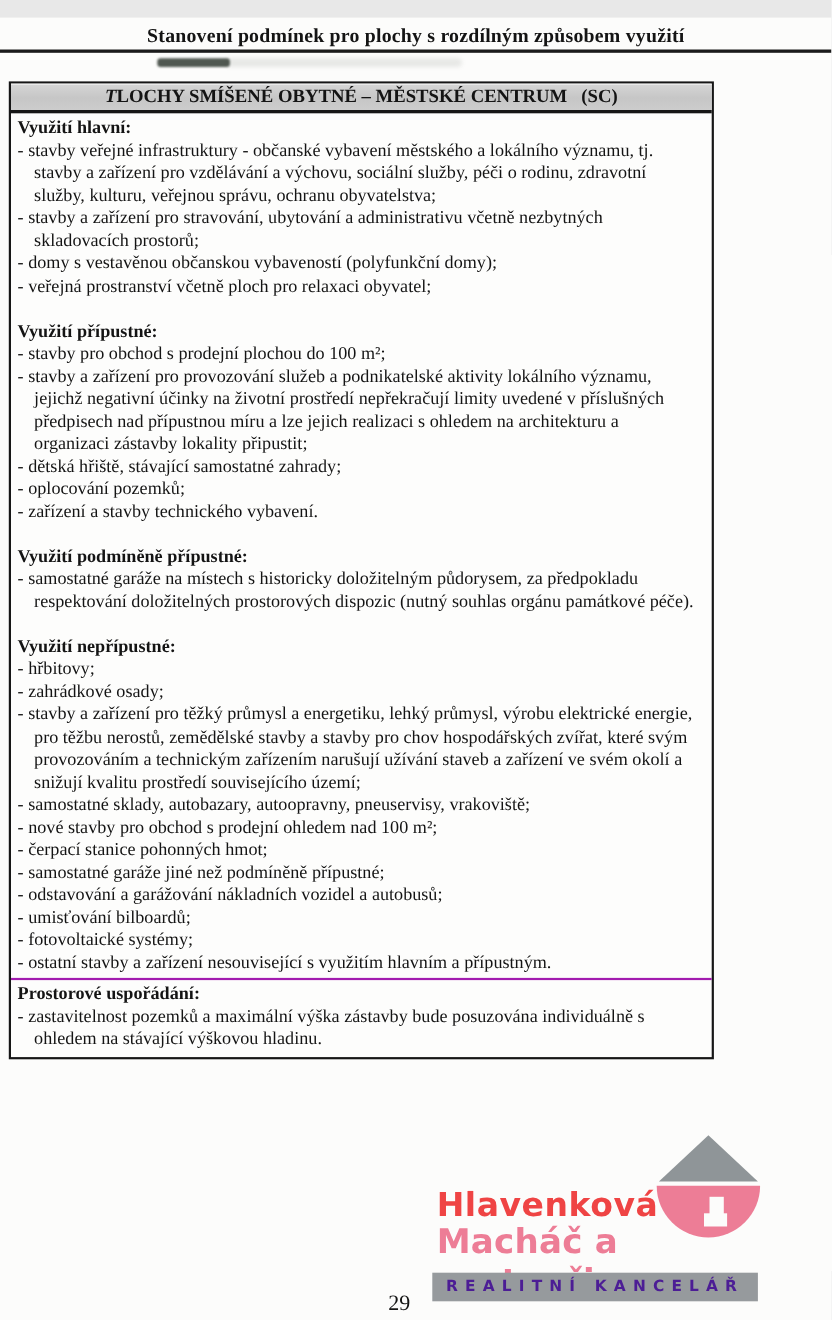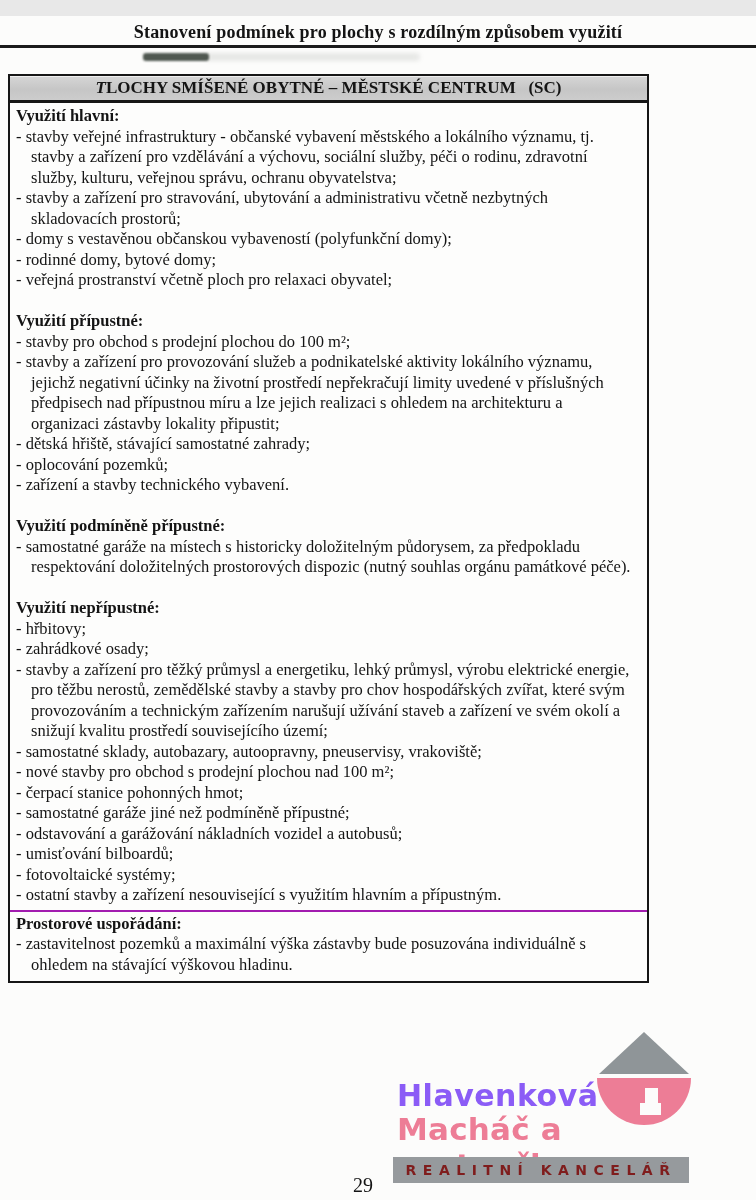--- a/index.html
+++ b/index.html
@@ -56,30 +56,30 @@
   }
   .house-body{
     position:absolute;top:46px;left:0;width:94px;height:47px;
     background:#ed7d96;border-radius:0 0 47px 47px;
   }
   .door-top{position:absolute;top:56px;left:48px;width:13px;height:16px;background:#fcfcfb;}
   .door-bottom{position:absolute;top:71px;left:43px;width:21px;height:12px;background:#fcfcfb;}
   .logo-line1{
     position:absolute;top:1062px;left:397px;width:200px;
     font-family:"DejaVu Sans",sans-serif;font-weight:bold;font-size:30px;
-    color:#8b5cf6;letter-spacing:.5px;
+    color:#ef4444;letter-spacing:.5px;
   }
   .logo-line2{
     position:absolute;top:1095px;left:397px;width:300px;
     font-family:"DejaVu Sans",sans-serif;font-weight:bold;font-size:31px;
     color:#ed7d96;letter-spacing:.2px;
   }
   .logo-bar{
     position:absolute;top:1141px;left:393px;width:296px;height:26px;
-    background:#969a9d;color:#7f1d1d;
+    background:#969a9d;color:#4c1d95;
     font-family:"DejaVu Sans",sans-serif;font-weight:bold;font-size:14px;
     line-height:26px;letter-spacing:6.5px;text-align:center;white-space:nowrap;
     box-sizing:border-box;
   }
   .page-number{
     position:absolute;top:1158px;left:338px;width:50px;
     text-align:center;font-size:20px;
   }
 </style>
 </head>
@@ -93,42 +93,41 @@
   <div class="smudge-dark"></div>
 
   <div class="zoning-table">
     <div class="table-header">TLOCHY SMÍŠENÉ OBYTNÉ – MĚSTSKÉ CENTRUM   (SC)</div>
     <div class="table-body" id="table-body">
         <div class="section">
           <div class="section-heading">Využití hlavní:</div>
           <div class="item">stavby veřejné infrastruktury - občanské vybavení městského a lokálního významu, tj. stavby a zařízení pro vzdělávání a výchovu, sociální služby, péči o rodinu, zdravotní služby, kulturu, veřejnou správu, ochranu obyvatelstva;</div>
           <div class="item">stavby a zařízení pro stravování, ubytování a administrativu včetně nezbytných skladovacích prostorů;</div>
           <div class="item">domy s vestavěnou občanskou vybaveností (polyfunkční domy);</div>
-          <div class="item">rodinné domy, bytové domy;</div>
           <div class="item">veřejná prostranství včetně ploch pro relaxaci obyvatel;</div>
         </div>
         <div class="section">
           <div class="section-heading">Využití přípustné:</div>
           <div class="item">stavby pro obchod s prodejní plochou do 100 m²;</div>
           <div class="item">stavby a zařízení pro provozování služeb a podnikatelské aktivity lokálního významu, jejichž negativní účinky na životní prostředí nepřekračují limity uvedené v příslušných předpisech nad přípustnou míru a lze jejich realizaci s ohledem na architekturu a organizaci zástavby lokality připustit;</div>
           <div class="item">dětská hřiště, stávající samostatné zahrady;</div>
           <div class="item">oplocování pozemků;</div>
           <div class="item">zařízení a stavby technického vybavení.</div>
         </div>
         <div class="section">
           <div class="section-heading">Využití podmíněně přípustné:</div>
           <div class="item">samostatné garáže na místech s historicky doložitelným půdorysem, za předpokladu respektování doložitelných prostorových dispozic (nutný souhlas orgánu památkové péče).</div>
         </div>
         <div class="section">
           <div class="section-heading">Využití nepřípustné:</div>
           <div class="item">hřbitovy;</div>
           <div class="item">zahrádkové osady;</div>
           <div class="item">stavby a zařízení pro těžký průmysl a energetiku, lehký průmysl, výrobu elektrické energie, pro těžbu nerostů, zemědělské stavby a stavby pro chov hospodářských zvířat, které svým provozováním a technickým zařízením narušují užívání staveb a zařízení ve svém okolí a snižují kvalitu prostředí souvisejícího území;</div>
           <div class="item">samostatné sklady, autobazary, autoopravny, pneuservisy, vrakoviště;</div>
-          <div class="item">nové stavby pro obchod s prodejní plochou nad 100 m²;</div>
+          <div class="item">nové stavby pro obchod s prodejní ohledem nad 100 m²;</div>
           <div class="item">čerpací stanice pohonných hmot;</div>
           <div class="item">samostatné garáže jiné než podmíněně přípustné;</div>
           <div class="item">odstavování a garážování nákladních vozidel a autobusů;</div>
           <div class="item">umisťování bilboardů;</div>
           <div class="item">fotovoltaické systémy;</div>
           <div class="item">ostatní stavby a zařízení nesouvisející s využitím hlavním a přípustným.</div>
         </div>
       </div>
     <div class="table-footer" id="table-footer">
         <div class="section">

